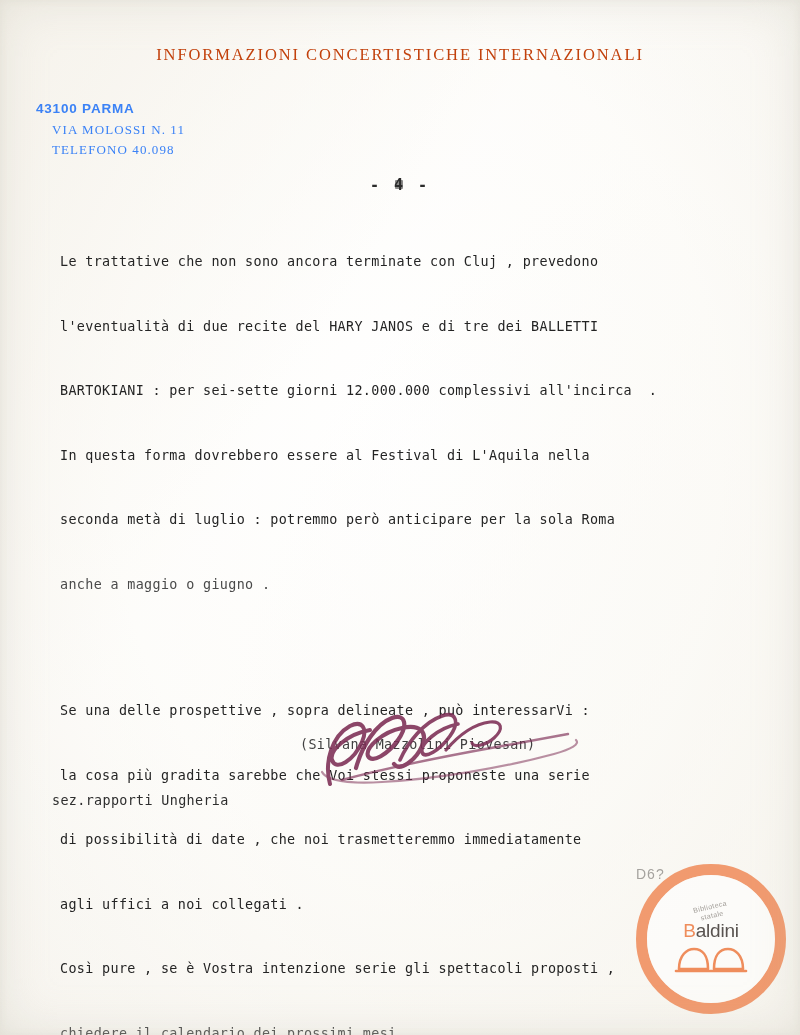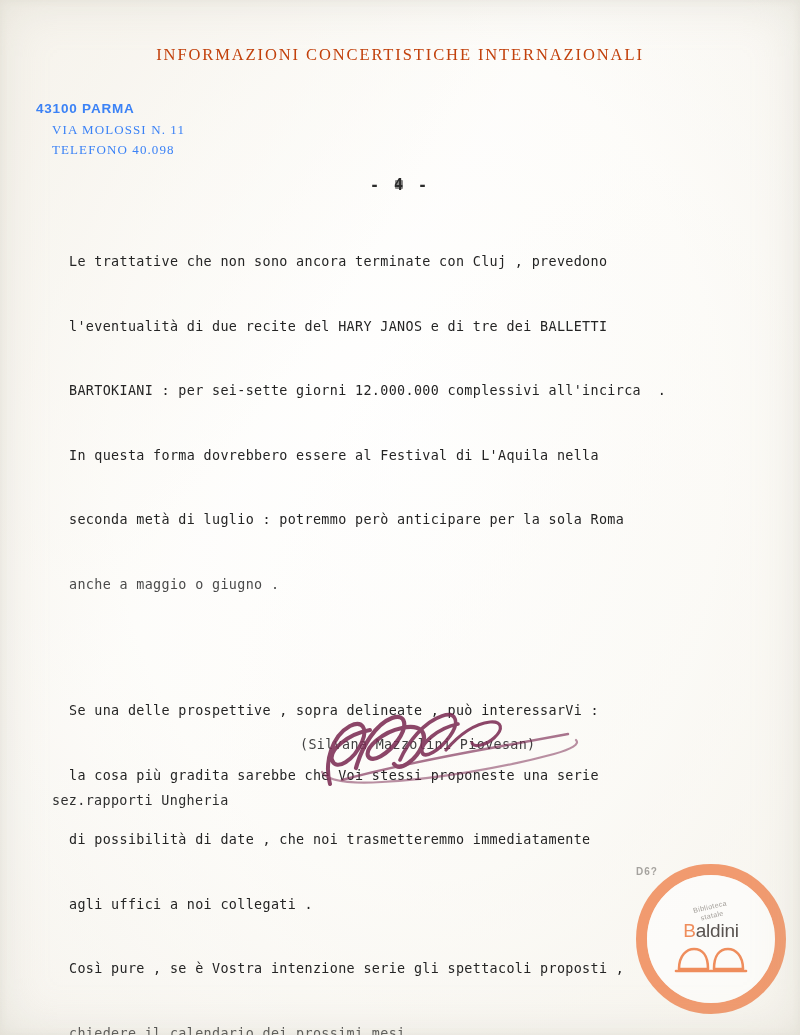--- a/index.html
+++ b/index.html
@@ -110,21 +110,21 @@
     position: absolute;
     top: 208px;
     left: 52px;
     width: 714px;
     color: #2e2e2e;
     font-size: 13.4px;
     line-height: 21.5px;
     letter-spacing: 0.35px;
   }
   .para {
-    margin: 0 0 19px 17px;
+    margin: 0 0 19px 8px;
     white-space: pre-wrap;
   }
   .line { display: block; white-space: pre; }
   
   .line.faded { color: #4a4a4a; }
   .line.dark  { color: #242424; }
 
   
   .sign-name {
     position: absolute;
@@ -209,25 +209,24 @@
     line-height: 1;
   }
   .stamp-word .hl { color: #ef8d5c; }
   .stamp-book { margin-top: 5px; }
 
   .corner-mark {
     position: absolute;
     left: 636px;
     top: 866px;
     font-family: "Liberation Sans", sans-serif;
-    font-size: 10px;
+    font-size: 14px;
     color: #6d6a66;
     opacity: 0.6;
     letter-spacing: 1px;
-    font-weight: bold;
   }
 </style>
 </head>
 <body>
 
 <div class="page">
 
   <div class="paper-tint"></div>
 
   <div class="letterhead">

